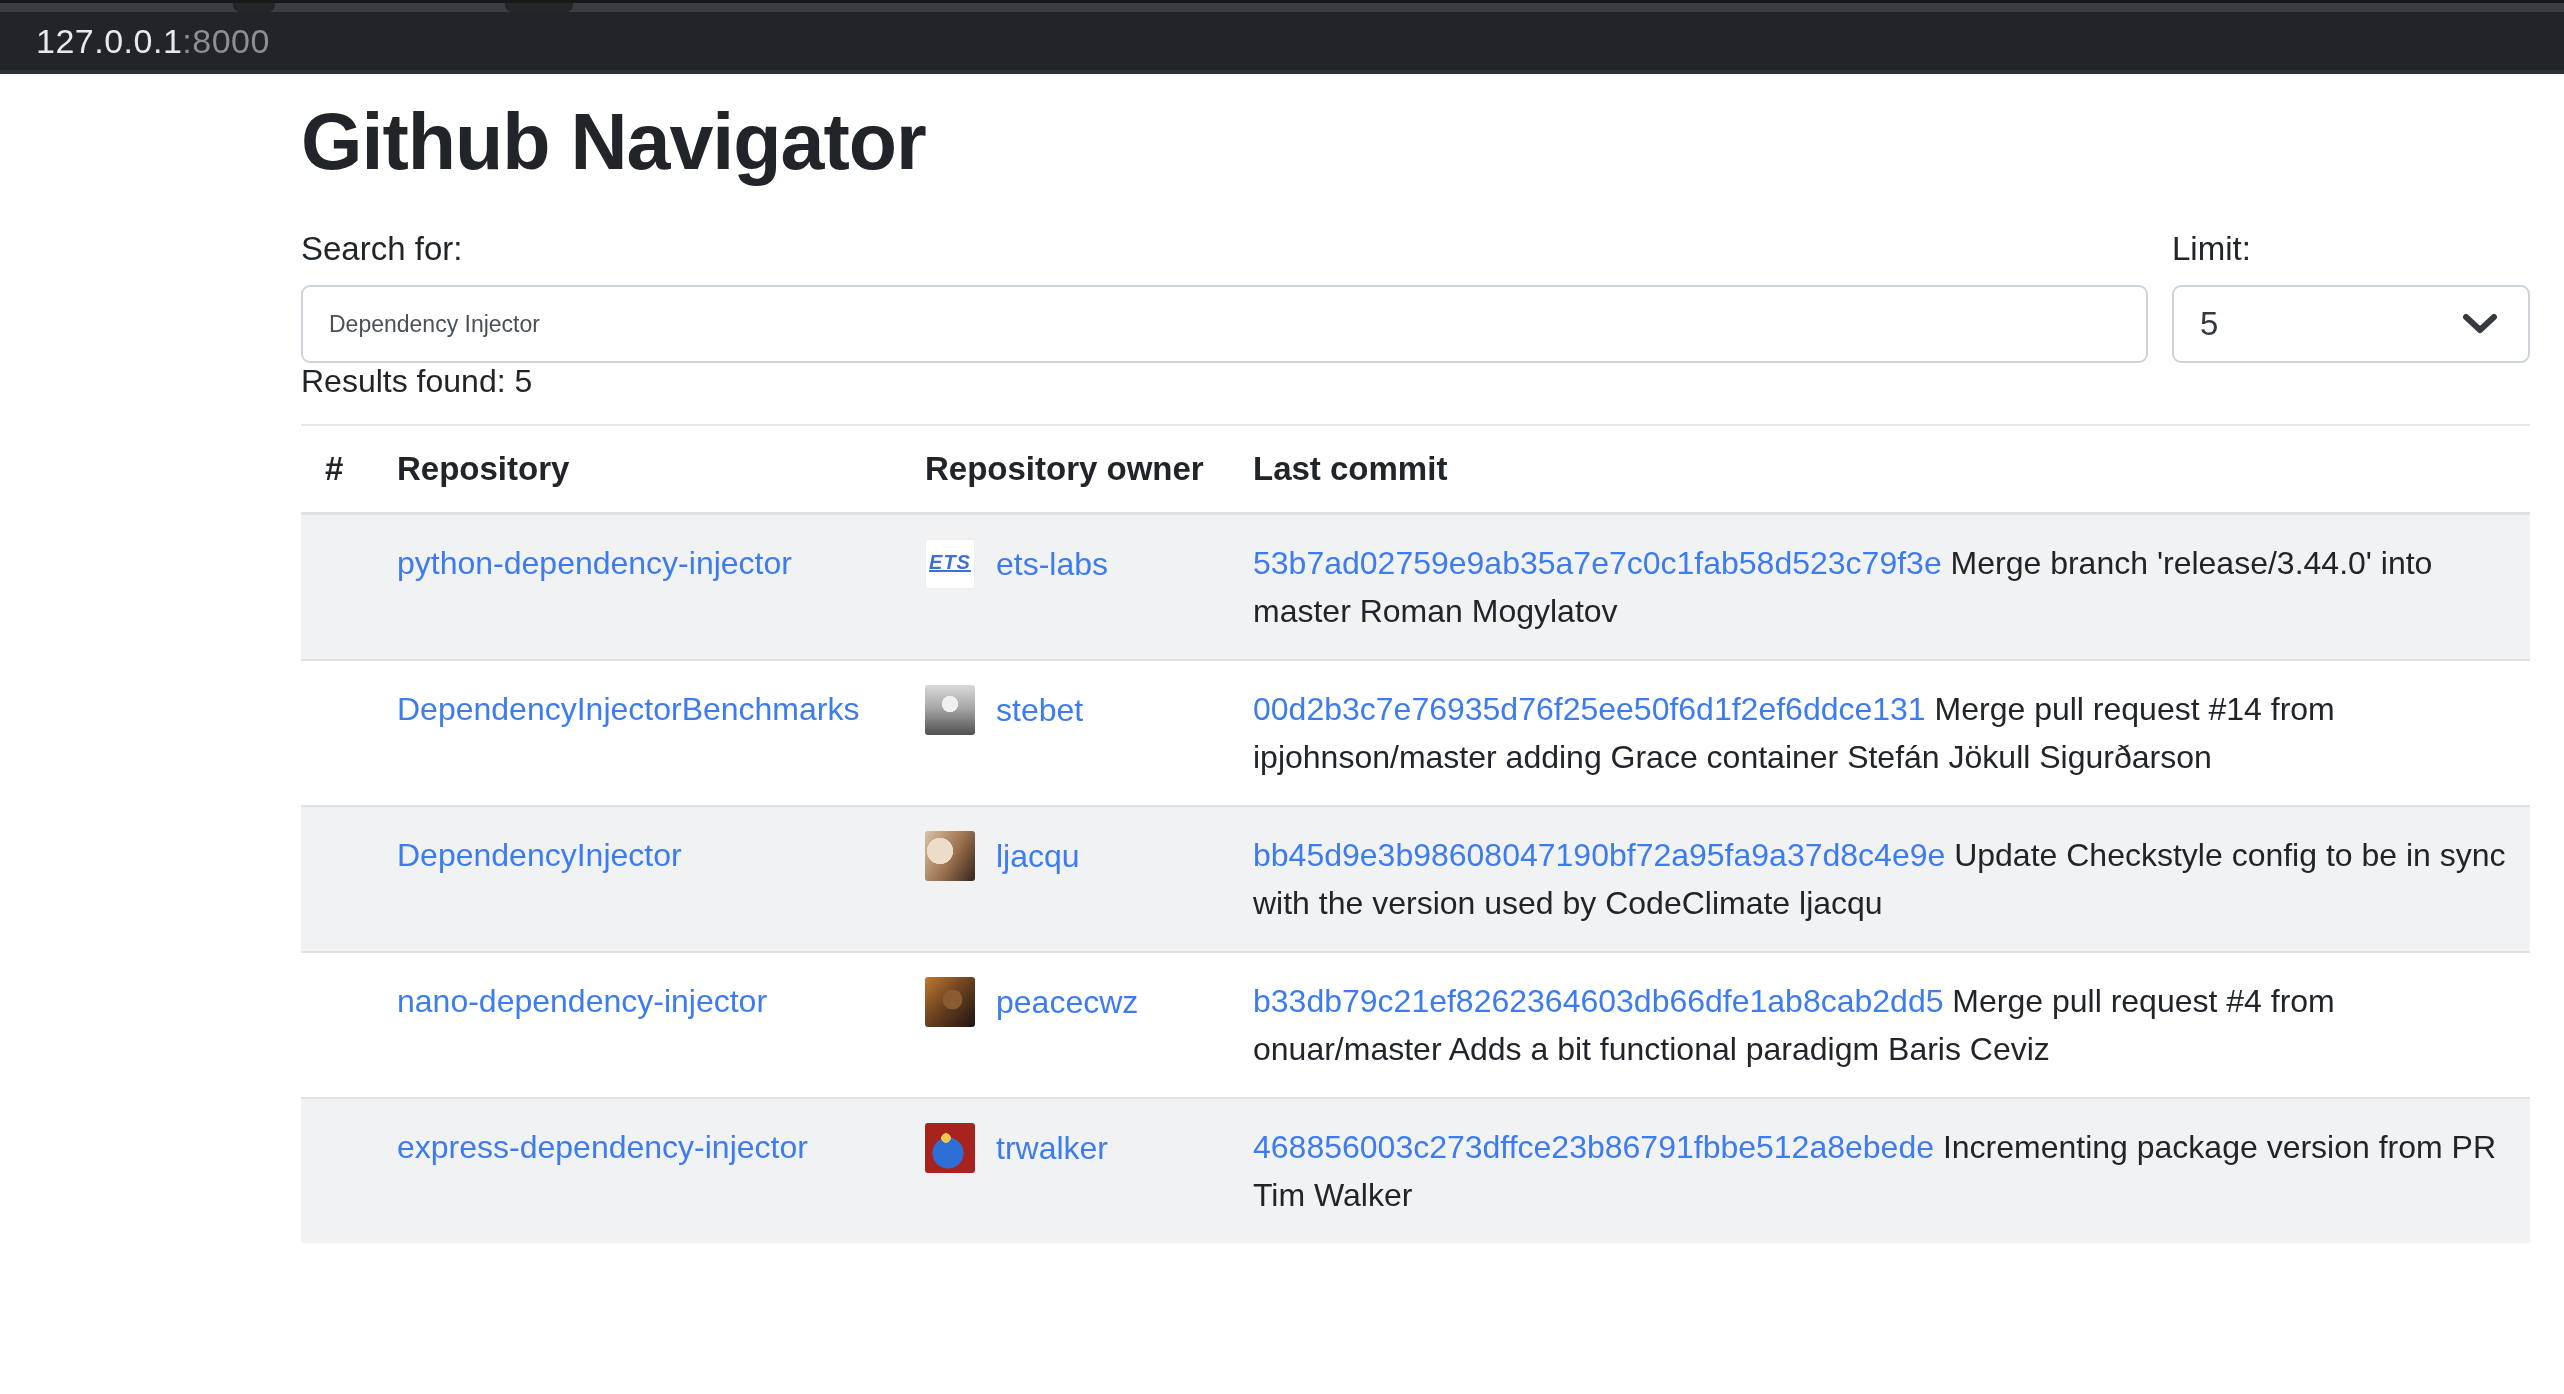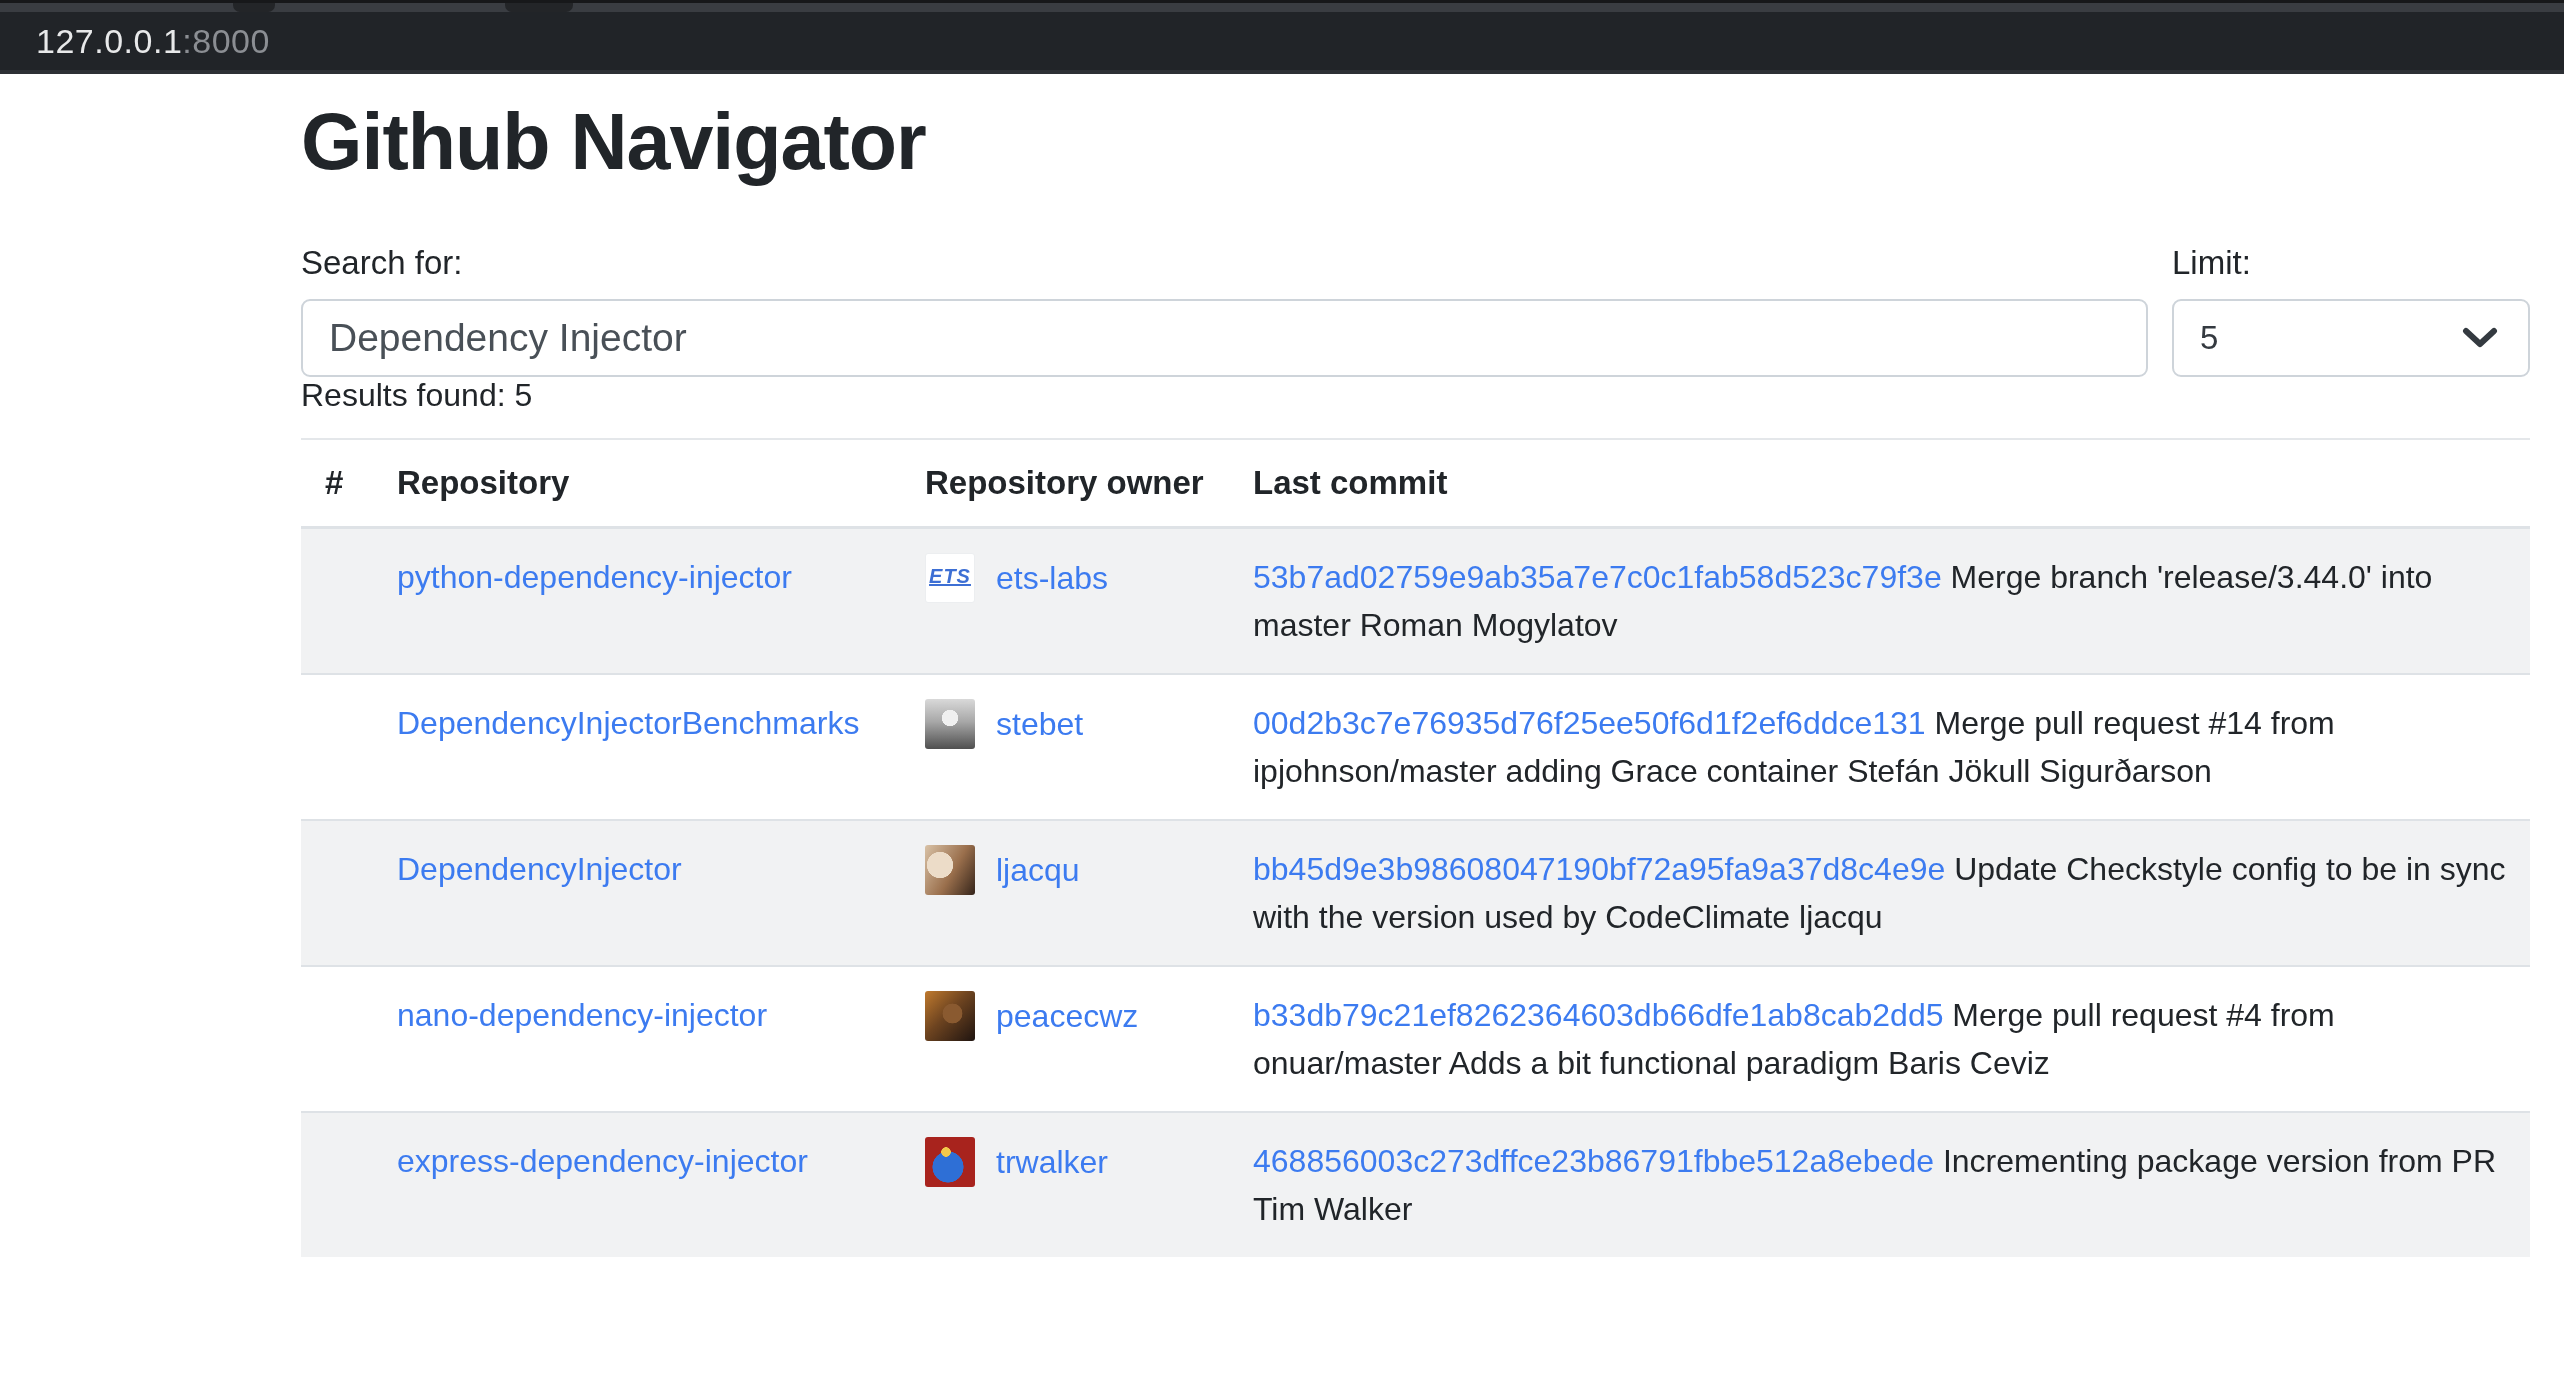--- a/index.html
+++ b/index.html
@@ -34,30 +34,30 @@
   .chrome-divider { height:4px; background:var(--chrome_divider, #2d3035); }
 
   
   .container { margin:0 34px 0 301px; padding-top:22px; }
 
   h1.page-title {
     margin:0; font-size:79px; font-weight:600; letter-spacing:-1px;
     color:var(--text, #212529);
   }
 
-  .form-row { display:flex; gap:24px; margin-top:56px; }
+  .form-row { display:flex; gap:24px; margin-top:42px; }
   .search-group { flex:1 1 auto; }
   .limit-group { flex:0 0 358px; }
   .field-label { display:block; font-size:33px; margin-bottom:17px; color:var(--text,#212529); }
 
   .form-control {
     width:100%; height:78px;
     border:2px solid var(--input_border, #ced4da);
     border-radius:9px;
-    font-size:39px; color:var(--muted_text, #495057);
+    font-size:23px; color:var(--muted_text, #495057);
     padding:0 26px;
     font-family:"Liberation Sans", sans-serif;
     background:#fff;
     outline:none;
   }
   .form-select {
     width:100%; height:78px;
     border:2px solid var(--input_border, #ced4da);
     border-radius:9px;
     font-size:33px; color:#343a40;

